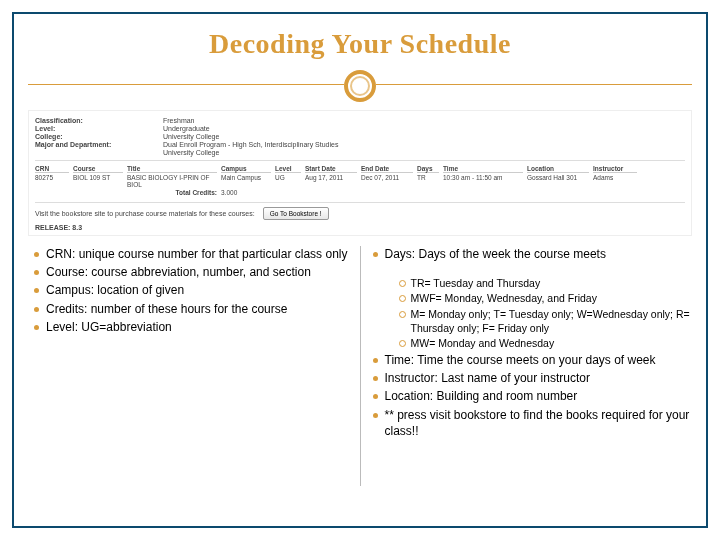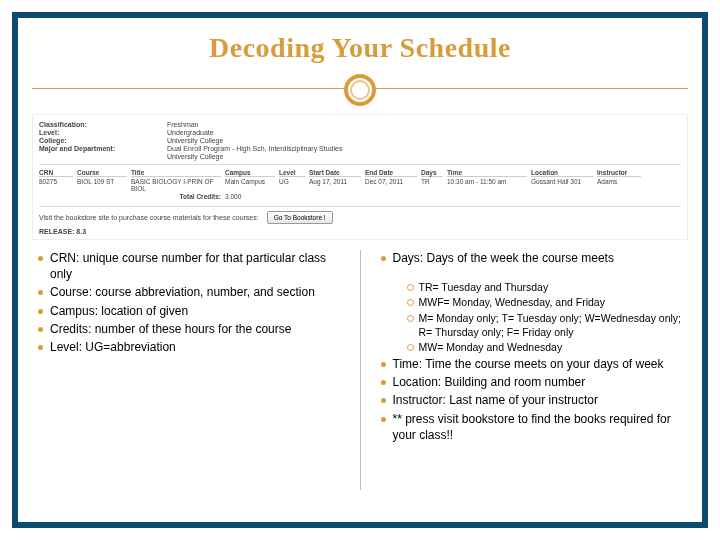--- a/index.html
+++ b/index.html
@@ -12,21 +12,21 @@
     overflow: hidden;
   }
   .outer {
     width: 720px;
     height: 540px;
     padding: 12px;
   }
   .frame {
     width: 100%;
     height: 100%;
-    border: 6px solid #0c4a6e;
+    border: 2px solid #0c4a6e;
     position: relative;
     padding: 14px 14px 10px 14px;
   }
   .title {
     text-align: center;
     font-family: "Cooper Black", "Arial Black", Impact, serif;
     font-weight: 900;
     font-size: 28px;
     color: #d99c3b;
     letter-spacing: 0.5px;
@@ -115,21 +115,21 @@
     padding: 2px 6px;
     border-radius: 2px;
   }
   .release {
     font-size: 7px;
     font-weight: bold;
     margin-top: 4px;
   }
   .cols {
     display: flex;
-    gap: 12px;
+    gap: 4px;
     height: 240px;
   }
   .col {
     flex: 1;
     font-size: 12px;
     line-height: 1.35;
     position: relative;
   }
   .vline {
     width: 1px;
@@ -240,20 +240,20 @@
           <li>
             <span>Days:  Days of the week the course meets</span>
             <ul class="sub">
               <li>TR= Tuesday and Thursday</li>
               <li>MWF= Monday, Wednesday, and Friday</li>
               <li>M= Monday only; T= Tuesday only; W=Wednesday only; R= Thursday only; F= Friday only</li>
               <li>MW= Monday and Wednesday</li>
             </ul>
           </li>
           <li>Time:  Time the course meets on your days of week</li>
+          <li>Instructor:  Last name of your instructor</li>
           <li>Location:  Building and room number</li>
-          <li>Instructor:  Last name of your instructor</li>
           <li>** press visit bookstore to find the books required for your class!!</li>
         </ul>
       </div>
     </div>
   </div>
 </div>
 
 </body></html>

